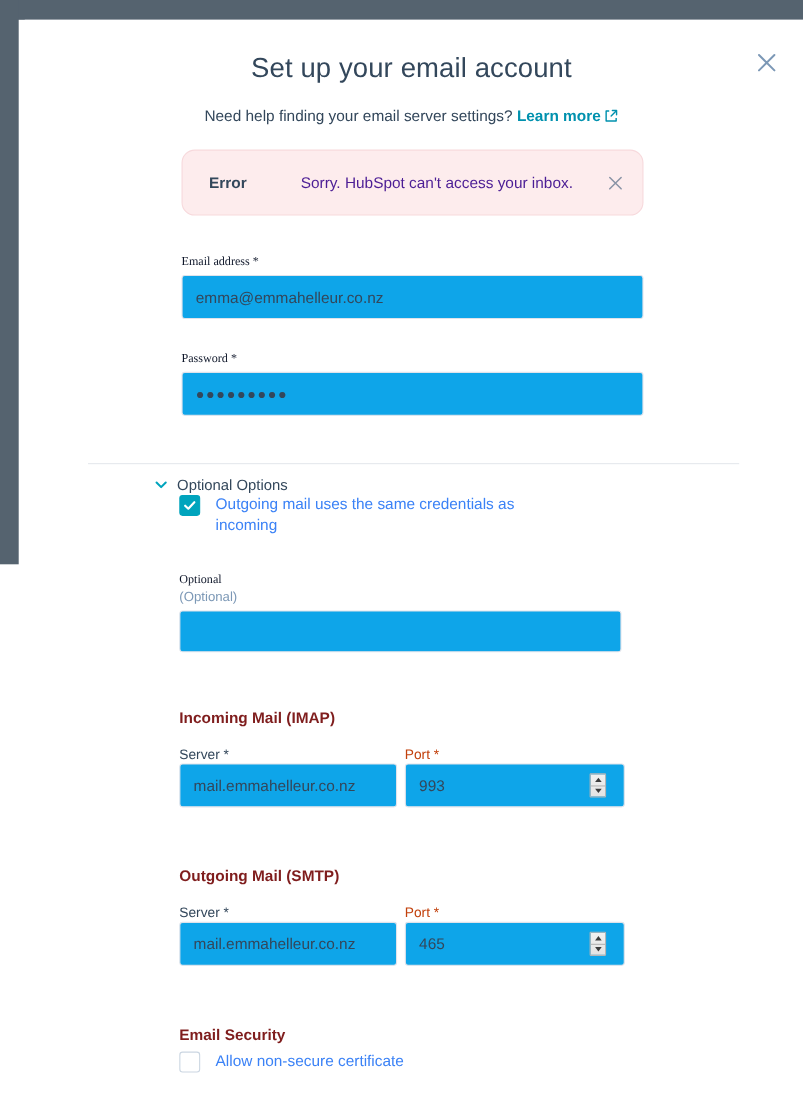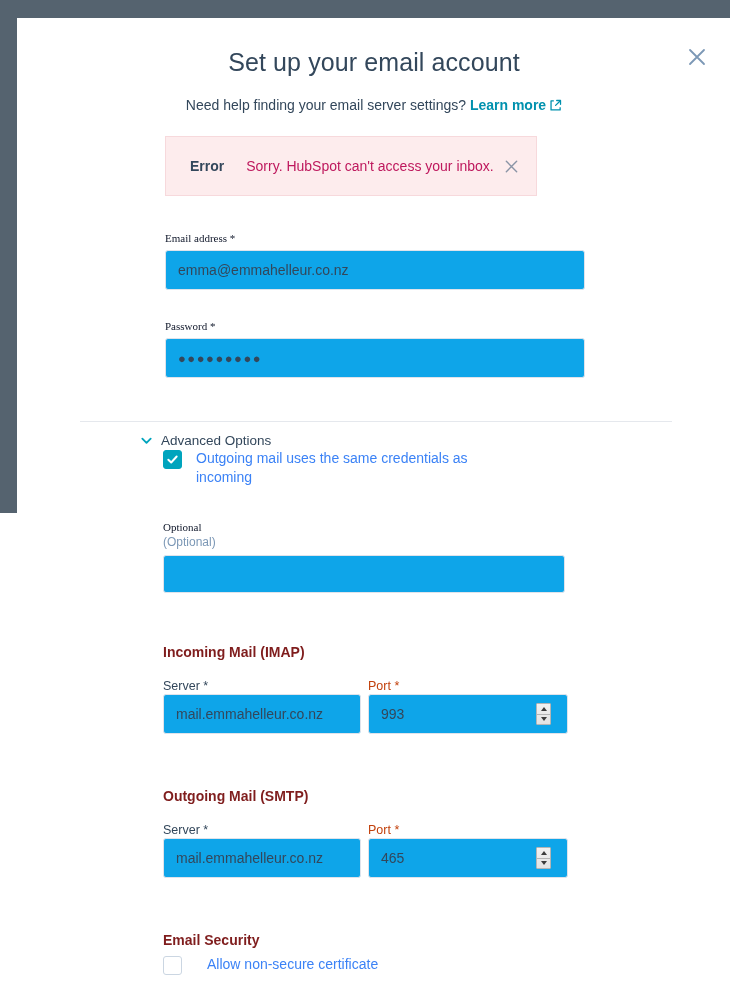--- a/index.html
+++ b/index.html
@@ -77,40 +77,41 @@
   .ext-icon {
     display: inline-block;
     vertical-align: -2px;
     margin-left: 3px;
   }
 
   
   #error-banner {
     position: absolute;
     left: 147px; top: 118px;
-    width: 372px;
+    width: 420px;
     min-height: 60px;
     background: #fdeced;
     border: 1px solid #f7d9dc;
-    border-radius: 0;
+    border-radius: 12px;
     display: flex;
     align-items: center;
     padding: 10px 14px 10px 24px;
   }
   #error-banner .err-label {
     font-weight: bold;
     font-size: 14px;
     color: #33475b;
     margin-right: 22px;
     white-space: nowrap;
   }
   #error-banner .err-msg {
     font-size: 14px;
-    color: #be185d;
+    color: #4c1d95;
     flex: 1;
+    text-align: center;
   }
   #error-close {
     width: 22px; height: 22px;
     display: flex; align-items: center; justify-content: center;
     cursor: pointer;
     flex-shrink: 0;
   }
 
   .field-label {
     font-size: 11px;
@@ -291,21 +292,21 @@
   </div>
 
   <div id="divider"></div>
 
   <div id="advanced-toggle">
     <span class="chev">
       <svg width="13" height="13" viewBox="0 0 14 14" aria-hidden="true">
         <path d="M2.5 5 L7 9.5 L11.5 5" stroke="#00a4bd" stroke-width="2" fill="none" stroke-linecap="round" stroke-linejoin="round"></path>
       </svg>
     </span>
-    <span class="lbl">Advanced Options</span>
+    <span class="lbl">Optional Options</span>
   </div>
 
   <div class="cb-row" style="left:145px; top:431px;">
     <span class="cb checked">
       <svg width="13" height="13" viewBox="0 0 14 14" aria-hidden="true">
         <path d="M2.5 7.2 L5.6 10.2 L11.5 3.8" stroke="#ffffff" stroke-width="2.1" fill="none" stroke-linecap="round" stroke-linejoin="round"></path>
       </svg>
     </span>
     <span class="cb-label">Outgoing mail uses the same credentials as incoming</span>
   </div>
@@ -348,18 +349,18 @@
       <span class="half">
           <span class="tri-up"></span>
         </span>
       <span class="half">
           <span class="tri-down"></span>
         </span>
     </span>
   </div>
 
   <div class="section-head" style="left:145px; top:914px;">Email Security</div>
-  <div class="cb-row" style="left:145px; top:937px;gap:11px;">
+  <div class="cb-row" style="left:145px; top:937px;">
     <span class="cb unchecked"></span>
     <span class="cb-label">Allow non-secure certificate</span>
   </div>
 
 </div>
 
 </body></html>

